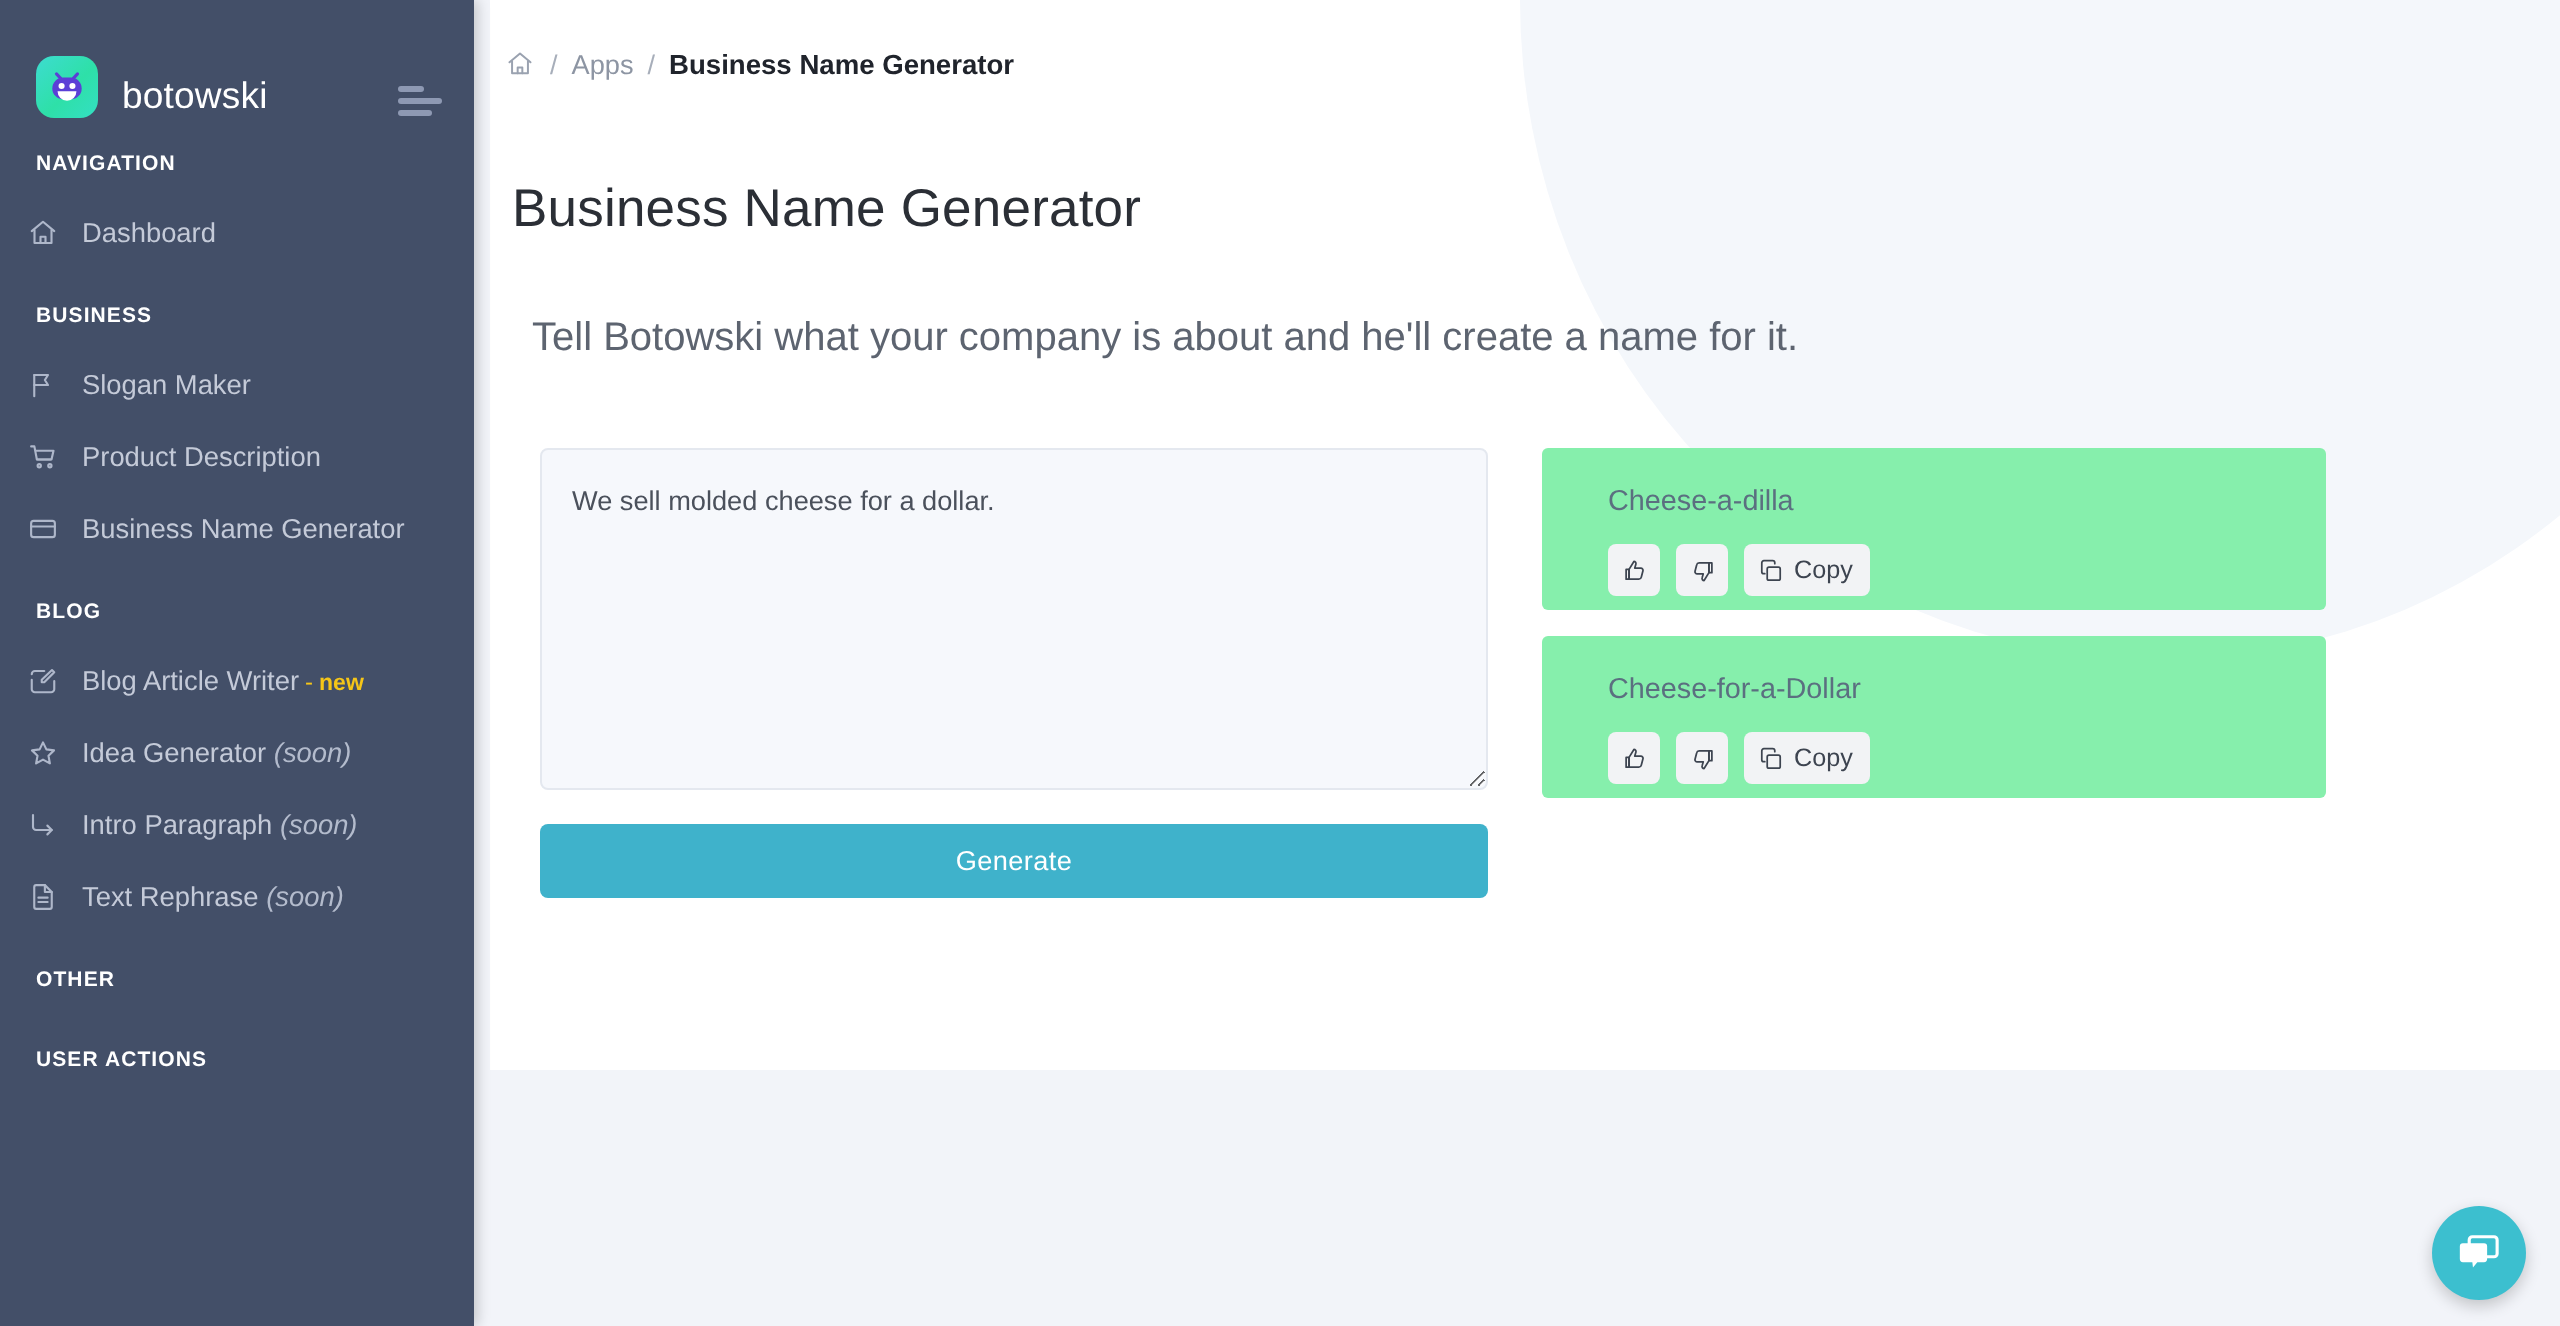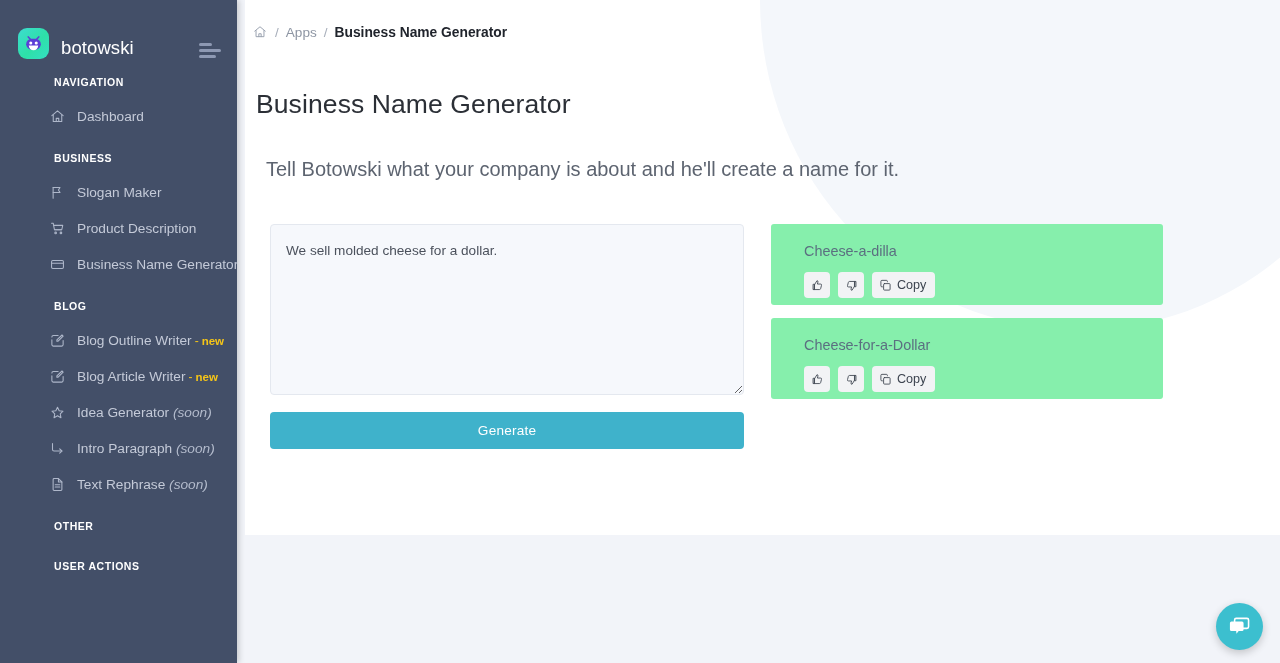--- a/index.html
+++ b/index.html
@@ -62,21 +62,21 @@
     color: #ffffff;
     font-size: 10.5px;
     font-weight: 700;
     letter-spacing: .55px;
     padding: 0 0 0 18px;
     margin: 0;
     height: 14px;
     display: flex;
     align-items: center;
   }
-  .nav-group { margin-bottom: 0; padding-left: 36px; }
+  .nav-group { margin-bottom: 0; }
 
   .nav-item {
     display: flex;
     align-items: center;
     height: 36px;
     padding-left: 14px;
     cursor: pointer;
     text-decoration: none;
   }
   .nav-ico {
@@ -327,30 +327,20 @@
           </svg>
       </span>
       <span class="nav-label">Business Name Generator</span>
     </a>
   </div>
 
   <div class="nav-group" style="margin-top:17px;">
     <div class="nav-section-title">BLOG</div>
     <div style="height:9px;"></div>
 
-    <a class="nav-item" href="#">
-      <span class="nav-ico">
-        <svg width="15" height="15" viewBox="0 0 24 24" fill="none" stroke="currentColor" stroke-width="1.7" stroke-linecap="round" stroke-linejoin="round">
-            <path d="M3 6.5A2.5 2.5 0 0 1 5.5 4H13"></path>
-            <path d="M21 12v6.5A2.5 2.5 0 0 1 18.5 21h-13A2.5 2.5 0 0 1 3 18.5V11"></path>
-            <path d="M19.2 3.2 21 5l-8 8H11v-2z"></path>
-          </svg>
-      </span>
-      <span class="nav-label"><span>Blog Outline Writer</span><span class="badge-dash">-</span><span class="badge-new">new</span></span>
-    </a>
 
     <a class="nav-item" href="#">
       <span class="nav-ico">
         <svg width="15" height="15" viewBox="0 0 24 24" fill="none" stroke="currentColor" stroke-width="1.7" stroke-linecap="round" stroke-linejoin="round">
             <path d="M3 6.5A2.5 2.5 0 0 1 5.5 4H13"></path>
             <path d="M21 12v6.5A2.5 2.5 0 0 1 18.5 21h-13A2.5 2.5 0 0 1 3 18.5V11"></path>
             <path d="M19.2 3.2 21 5l-8 8H11v-2z"></path>
           </svg>
       </span>
       <span class="nav-label"><span>Blog Article Writer</span><span class="badge-dash">-</span><span class="badge-new">new</span></span>

